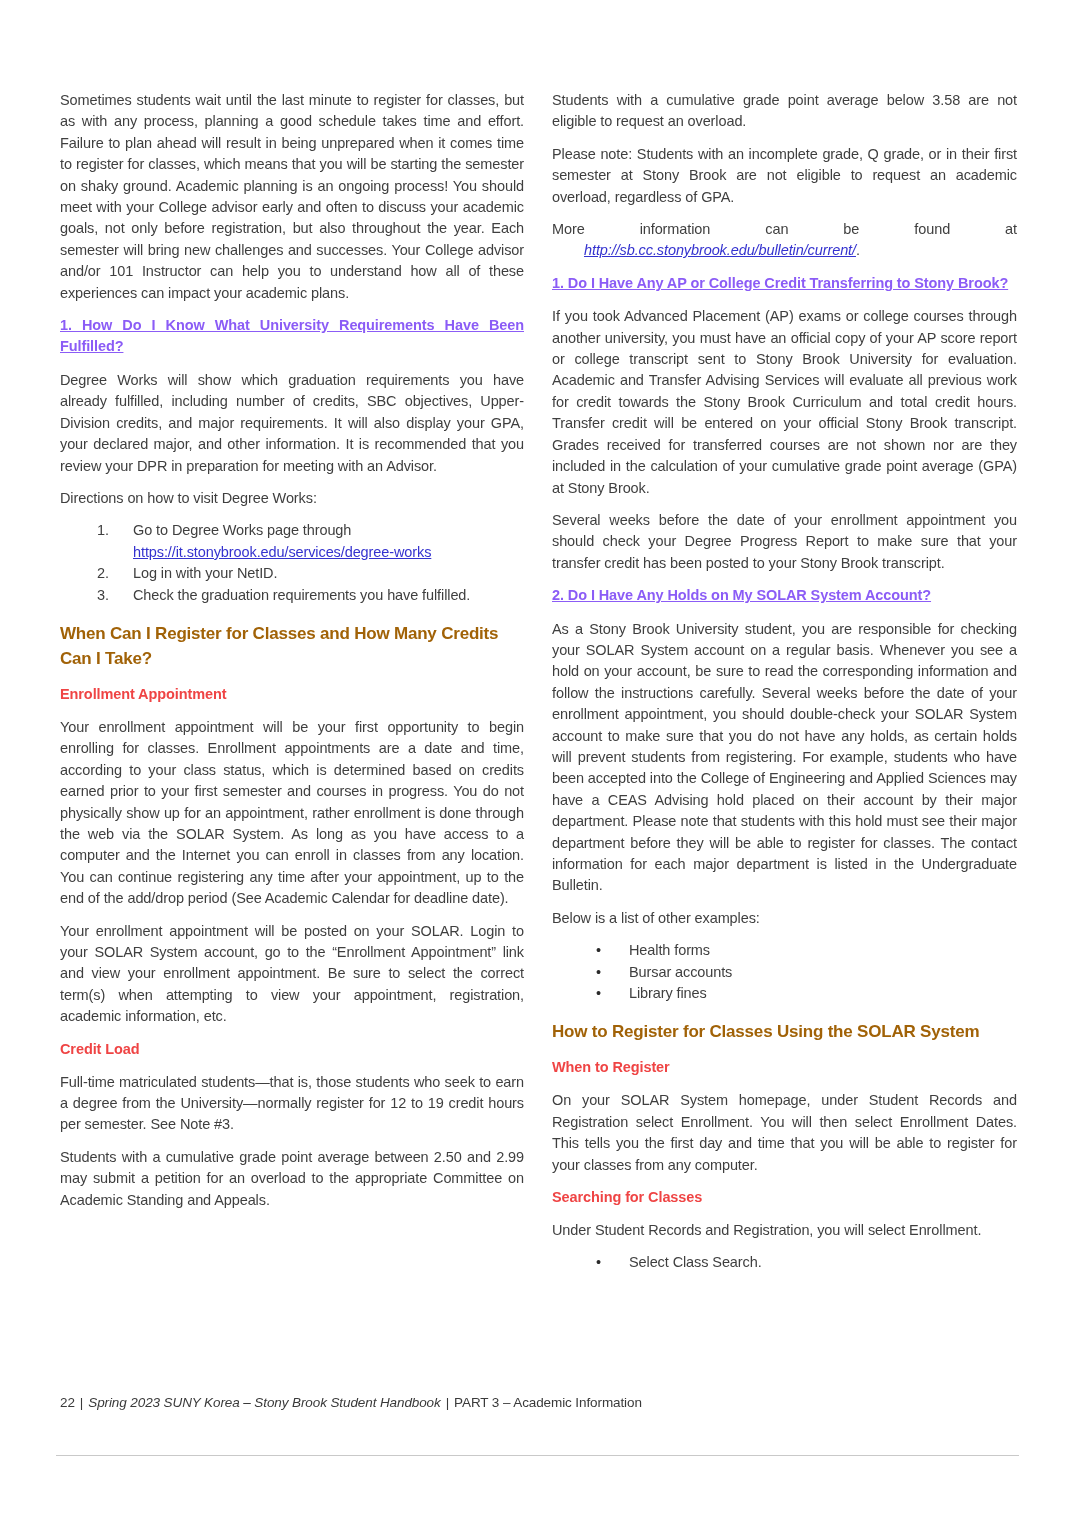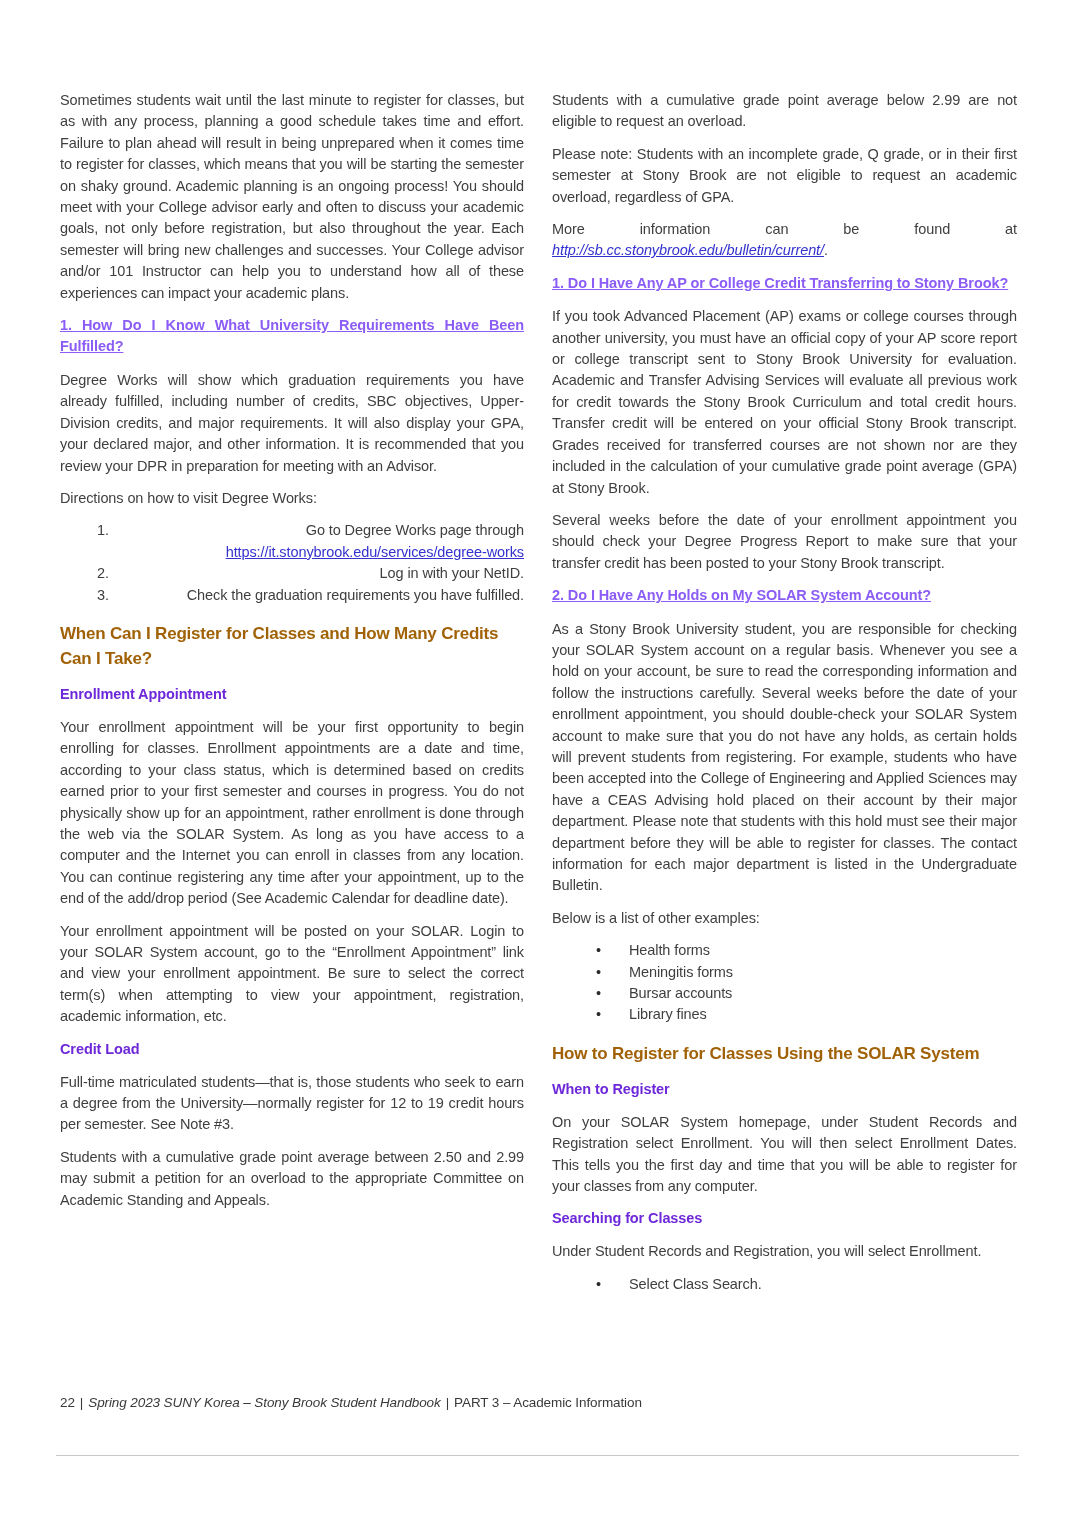--- a/index.html
+++ b/index.html
@@ -49,46 +49,46 @@
     line-height: 25px;
     font-weight: bold;
     color: #a16207;
     letter-spacing: -0.2px;
   }
   .h-sub {
     margin: 10px 0 12px 0;
     font-size: 14.5px;
     line-height: 21px;
     font-weight: bold;
-    color: #6d28d9;
+    color: #ef4444;
     letter-spacing: -0.1px;
   }
   .link {
     color: #3432cf;
     text-decoration: underline;
     cursor: pointer;
   }
-  .link.italic { font-style: italic; }
+  .link.italic { font-style: italic; margin-left: 32px; }
 
   ol.steps, ul.dots {
     list-style: none;
     margin: 0 0 11px 0;
     padding: 0;
   }
   ol.steps li, ul.dots li {
     display: flex;
     font-size: 14.5px;
     line-height: 21.4px;
     letter-spacing: -0.1px;
   }
   ol.steps .num {
     flex: 0 0 36px;
     margin-left: 37px;
   }
-  ol.steps .li-body { flex: 1 1 auto; text-align: right; }
+  ol.steps .li-body { flex: 1 1 auto; }
   ul.dots li::before {
     content: "\2022";
     flex: 0 0 33px;
     margin-left: 44px;
     color: #2a2a2a;
   }
   ul.dots .li-body { flex: 1 1 auto; }
 
   .footer-rule {
     position: absolute;
@@ -148,41 +148,38 @@
       <p>Your enrollment appointment will be your first opportunity to begin enrolling for classes. Enrollment appointments are a date and time, according to your class status, which is determined based on credits earned prior to your first semester and courses in progress. You do not physically show up for an appointment, rather enrollment is done through the web via the SOLAR System. As long as you have access to a computer and the Internet you can enroll in classes from any location. You can continue registering any time after your appointment, up to the end of the add/drop period (See Academic Calendar for deadline date).</p>
       <p>Your enrollment appointment will be posted on your SOLAR. Login to your SOLAR System account, go to the “Enrollment Appointment” link and view your enrollment appointment. Be sure to select the correct term(s) when attempting to view your appointment, registration, academic information, etc.</p>
 
       <div class="h-sub">Credit Load</div>
 
       <p>Full-time matriculated students—that is, those students who seek to earn a degree from the University—normally register for 12 to 19 credit hours per semester. See Note #3.</p>
       <p>Students with a cumulative grade point average between 2.50 and 2.99 may submit a petition for an overload to the appropriate Committee on Academic Standing and Appeals.</p>
     </div>
 
     <div class="col right">
-      <p>Students with a cumulative grade point average below 2.99 are not eligible to request an overload.</p>
+      <p>Students with a cumulative grade point average below 3.58 are not eligible to request an overload.</p>
       <p>Please note: Students with an incomplete grade, Q grade, or in their first semester at Stony Brook are not eligible to request an academic overload, regardless of GPA.</p>
 
       <p><span>More information can be found at</span> <a class="link italic">http://sb.cc.stonybrook.edu/bulletin/current/</a><span>.</span></p>
 
       <div class="h-underline">1. Do I Have Any AP or College Credit Transferring to Stony Brook?</div>
 
       <p>If you took Advanced Placement (AP) exams or college courses through another university, you must have an official copy of your AP score report or college transcript sent to Stony Brook University for evaluation. Academic and Transfer Advising Services will evaluate all previous work for credit towards the Stony Brook Curriculum and total credit hours. Transfer credit will be entered on your official Stony Brook transcript. Grades received for transferred courses are not shown nor are they included in the calculation of your cumulative grade point average (GPA) at Stony Brook.</p>
       <p>Several weeks before the date of your enrollment appointment you should check your Degree Progress Report to make sure that your transfer credit has been posted to your Stony Brook transcript.</p>
 
       <div class="h-underline">2. Do I Have Any Holds on My SOLAR System Account?</div>
 
       <p>As a Stony Brook University student, you are responsible for checking your SOLAR System account on a regular basis. Whenever you see a hold on your account, be sure to read the corresponding information and follow the instructions carefully. Several weeks before the date of your enrollment appointment, you should double-check your SOLAR System account to make sure that you do not have any holds, as certain holds will prevent students from registering. For example, students who have been accepted into the College of Engineering and Applied Sciences may have a CEAS Advising hold placed on their account by their major department. Please note that students with this hold must see their major department before they will be able to register for classes. The contact information for each major department is listed in the Undergraduate Bulletin.</p>
       <p>Below is a list of other examples:</p>
 
       <ul class="dots">
         <li>
             <span class="li-body">Health forms</span>
-          </li>
-        <li>
-            <span class="li-body">Meningitis forms</span>
           </li>
         <li>
             <span class="li-body">Bursar accounts</span>
           </li>
         <li>
             <span class="li-body">Library fines</span>
           </li>
       </ul>
 
       <div class="h-big">How to Register for Classes Using the SOLAR System</div>

